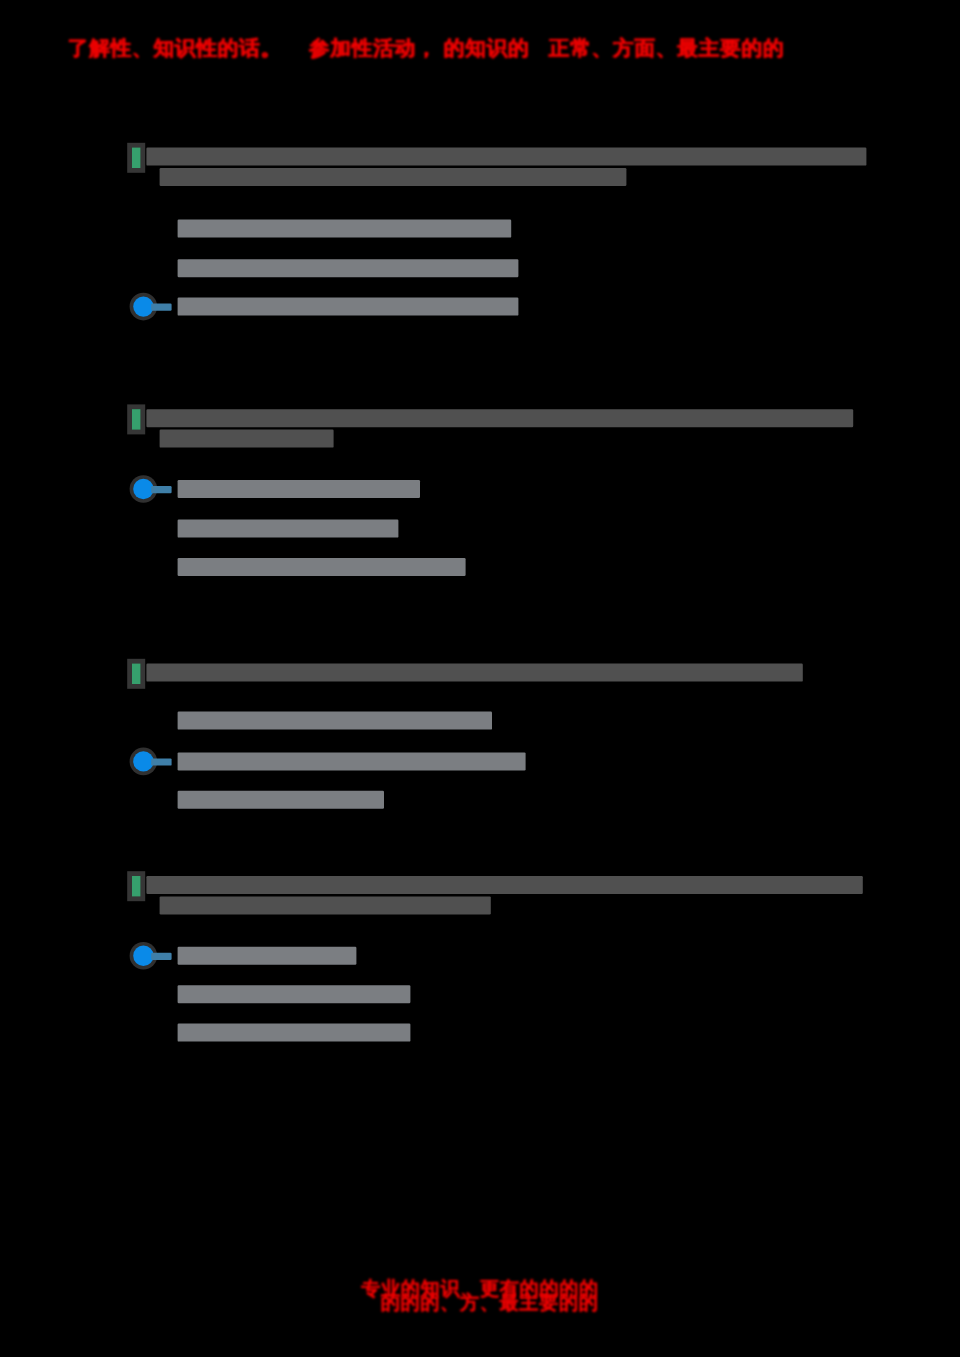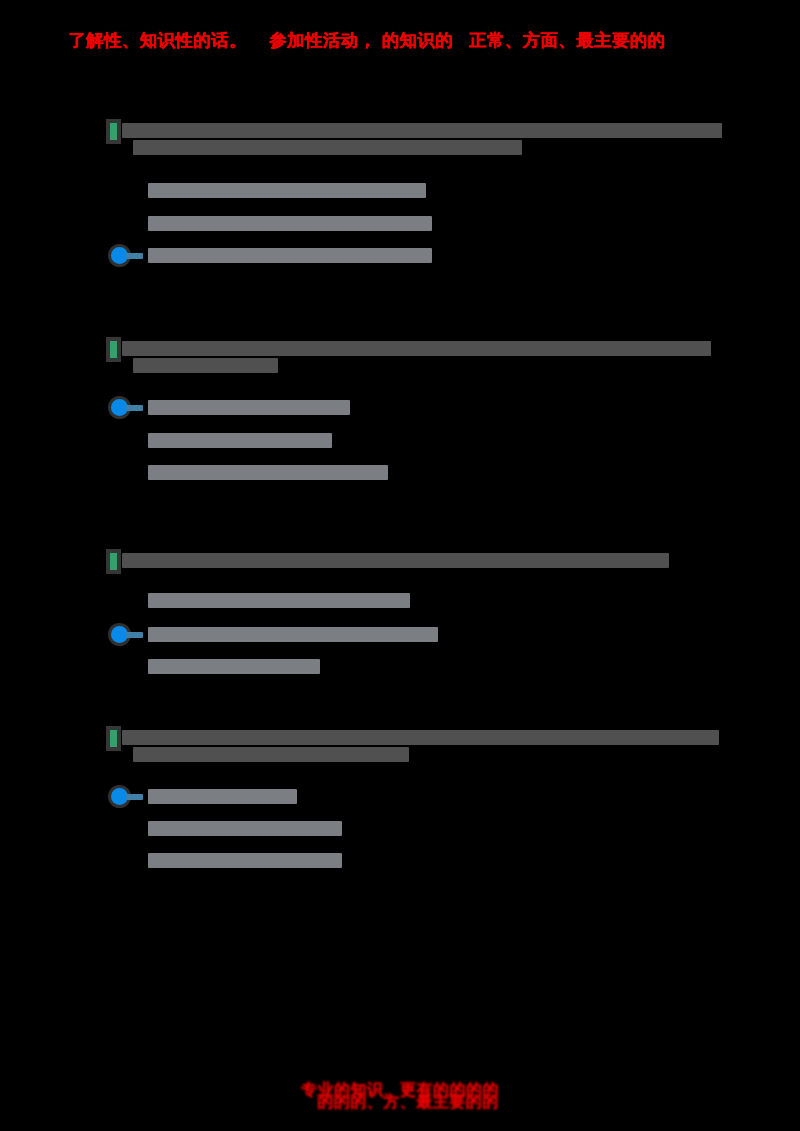--- a/index.html
+++ b/index.html
@@ -17,21 +17,21 @@
 
   .page {
     position: absolute;
     inset: 0;
     background: #000000;
   }
 
   
   .header {
     position: absolute;
-    left: 16px;
+    left: 4px;
     right: 0;
     top: 28px;
     height: 26px;
     display: flex;
     justify-content: flex-start;
     align-items: center;
     padding-left: 54px;
     gap: 0px;
   }
   .header-seg {
@@ -109,21 +109,21 @@
   
   .footer {
     position: absolute;
     left: 0;
     right: 0;
     top: 1066px;
     height: 44px;
     display: flex;
     flex-direction: column;
     align-items: center;
-    justify-content: flex-end;
+    justify-content: flex-start;
   }
   .footer-line {
     color: #ee0000;
     font-weight: bold;
     font-size: 16px;
     line-height: 17px;
     letter-spacing: 0.5px;
     white-space: nowrap;
     filter: blur(0.8px);
     text-shadow: 0 0 1px #dd0000;

